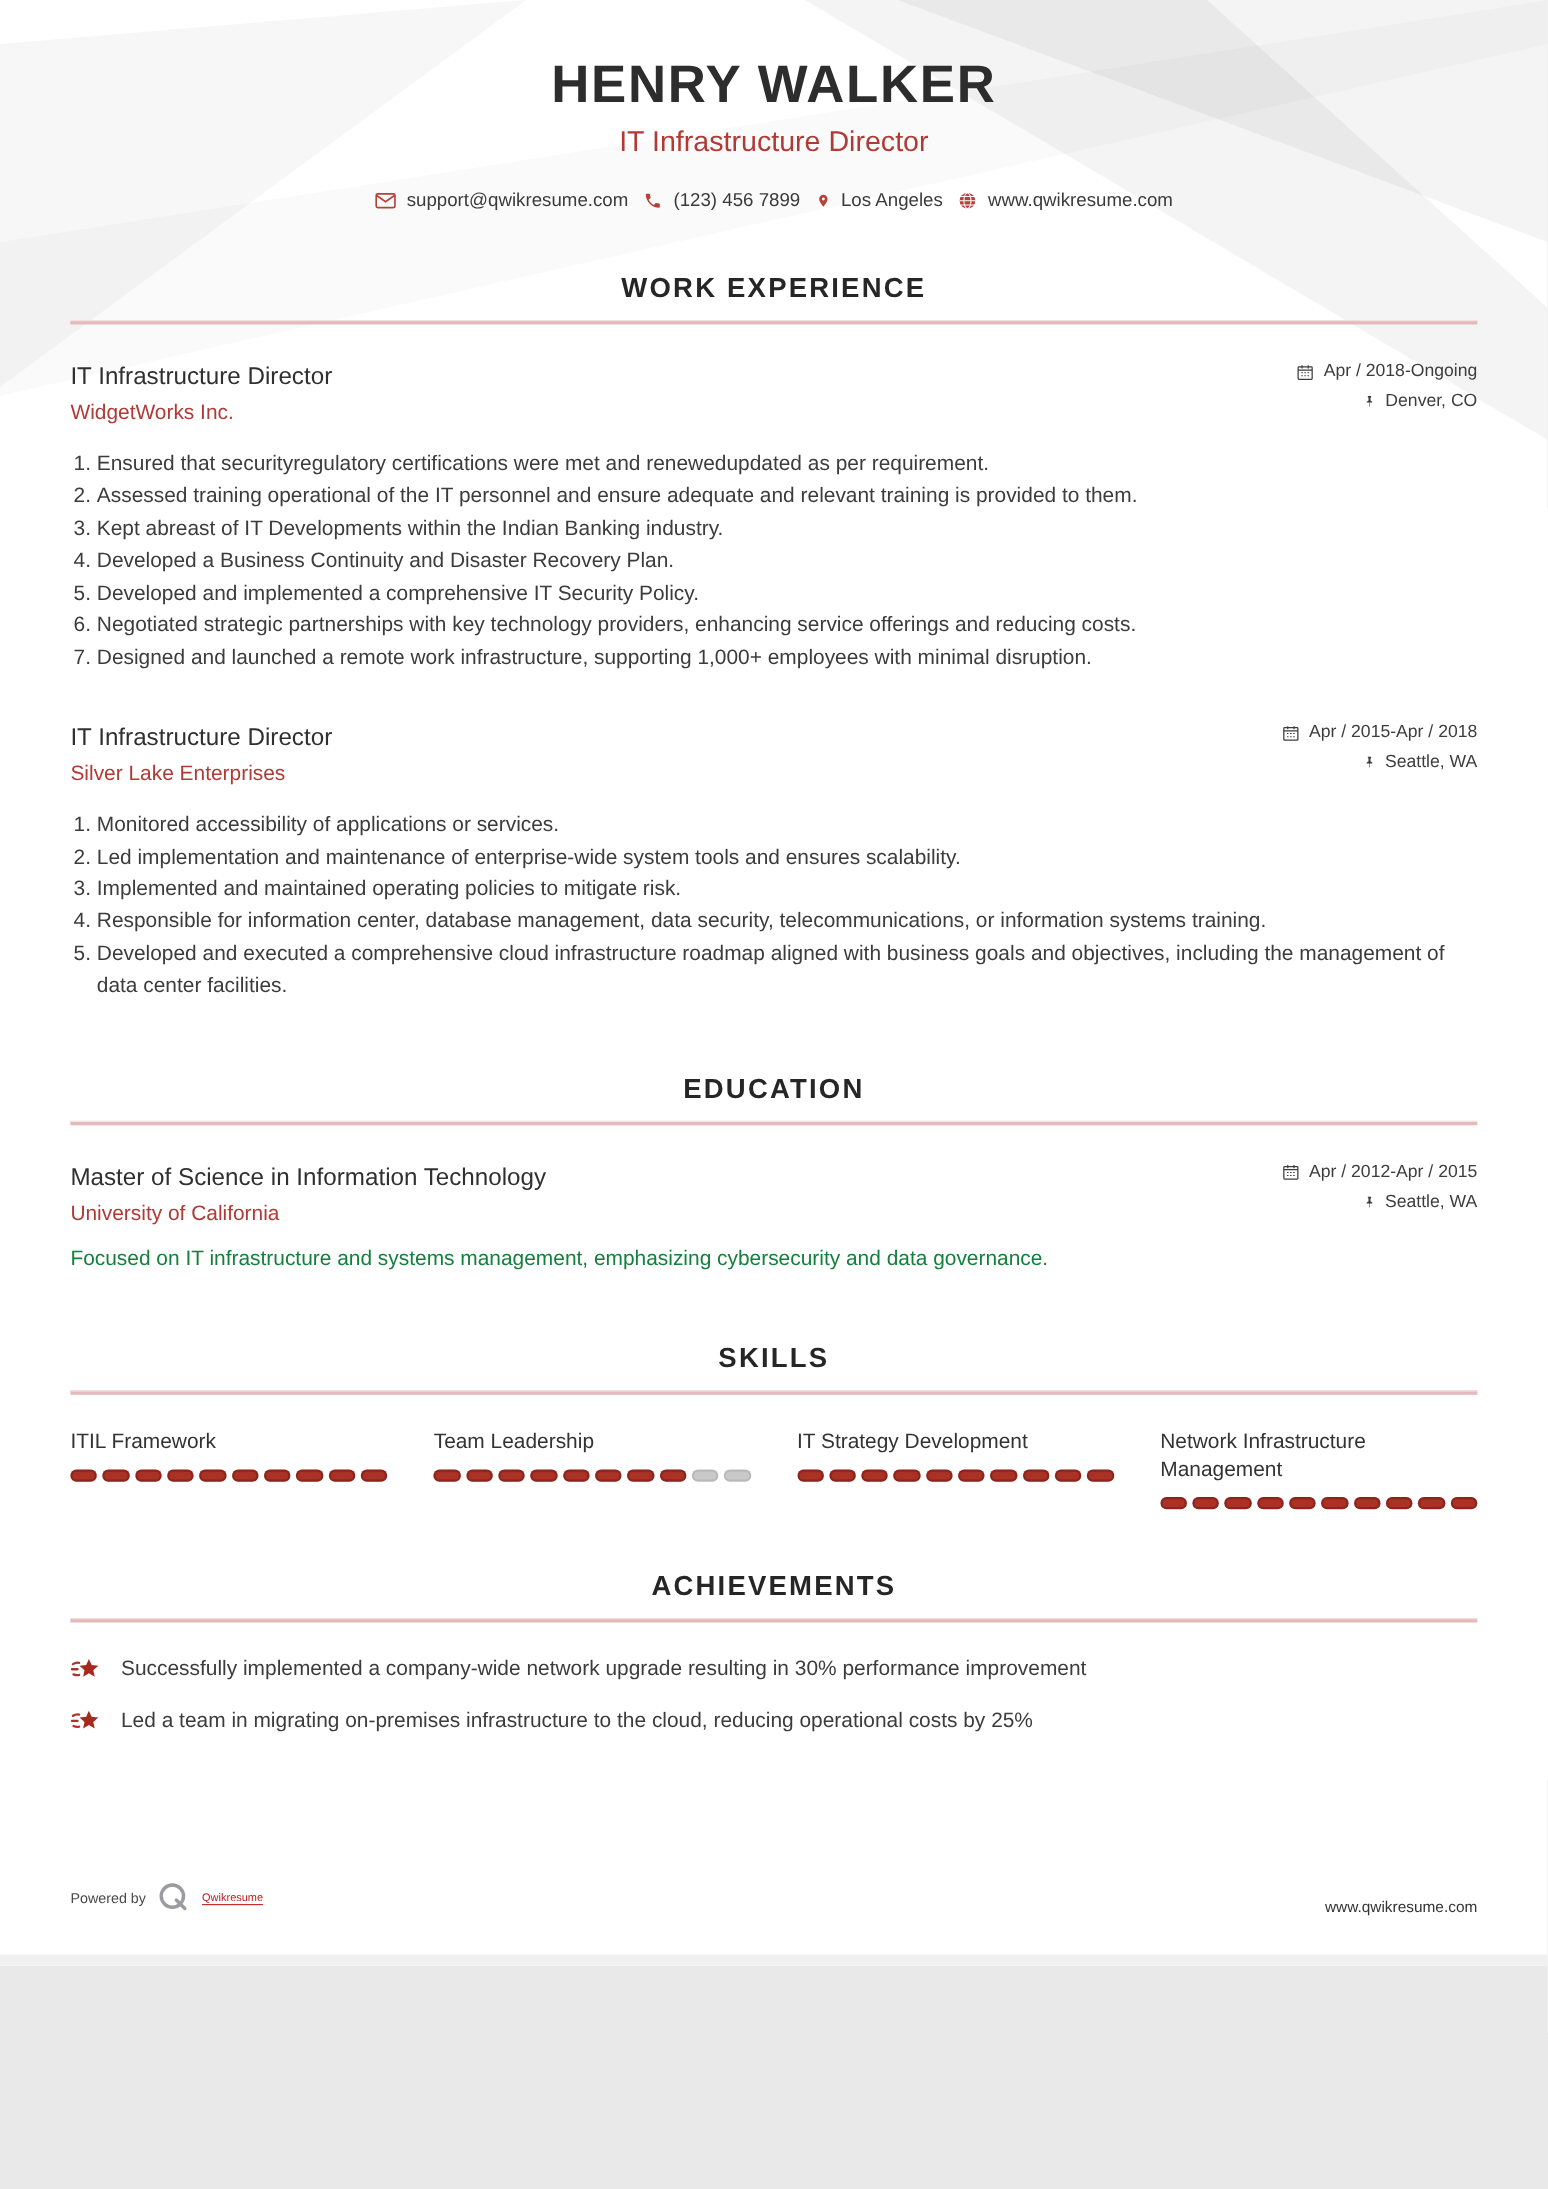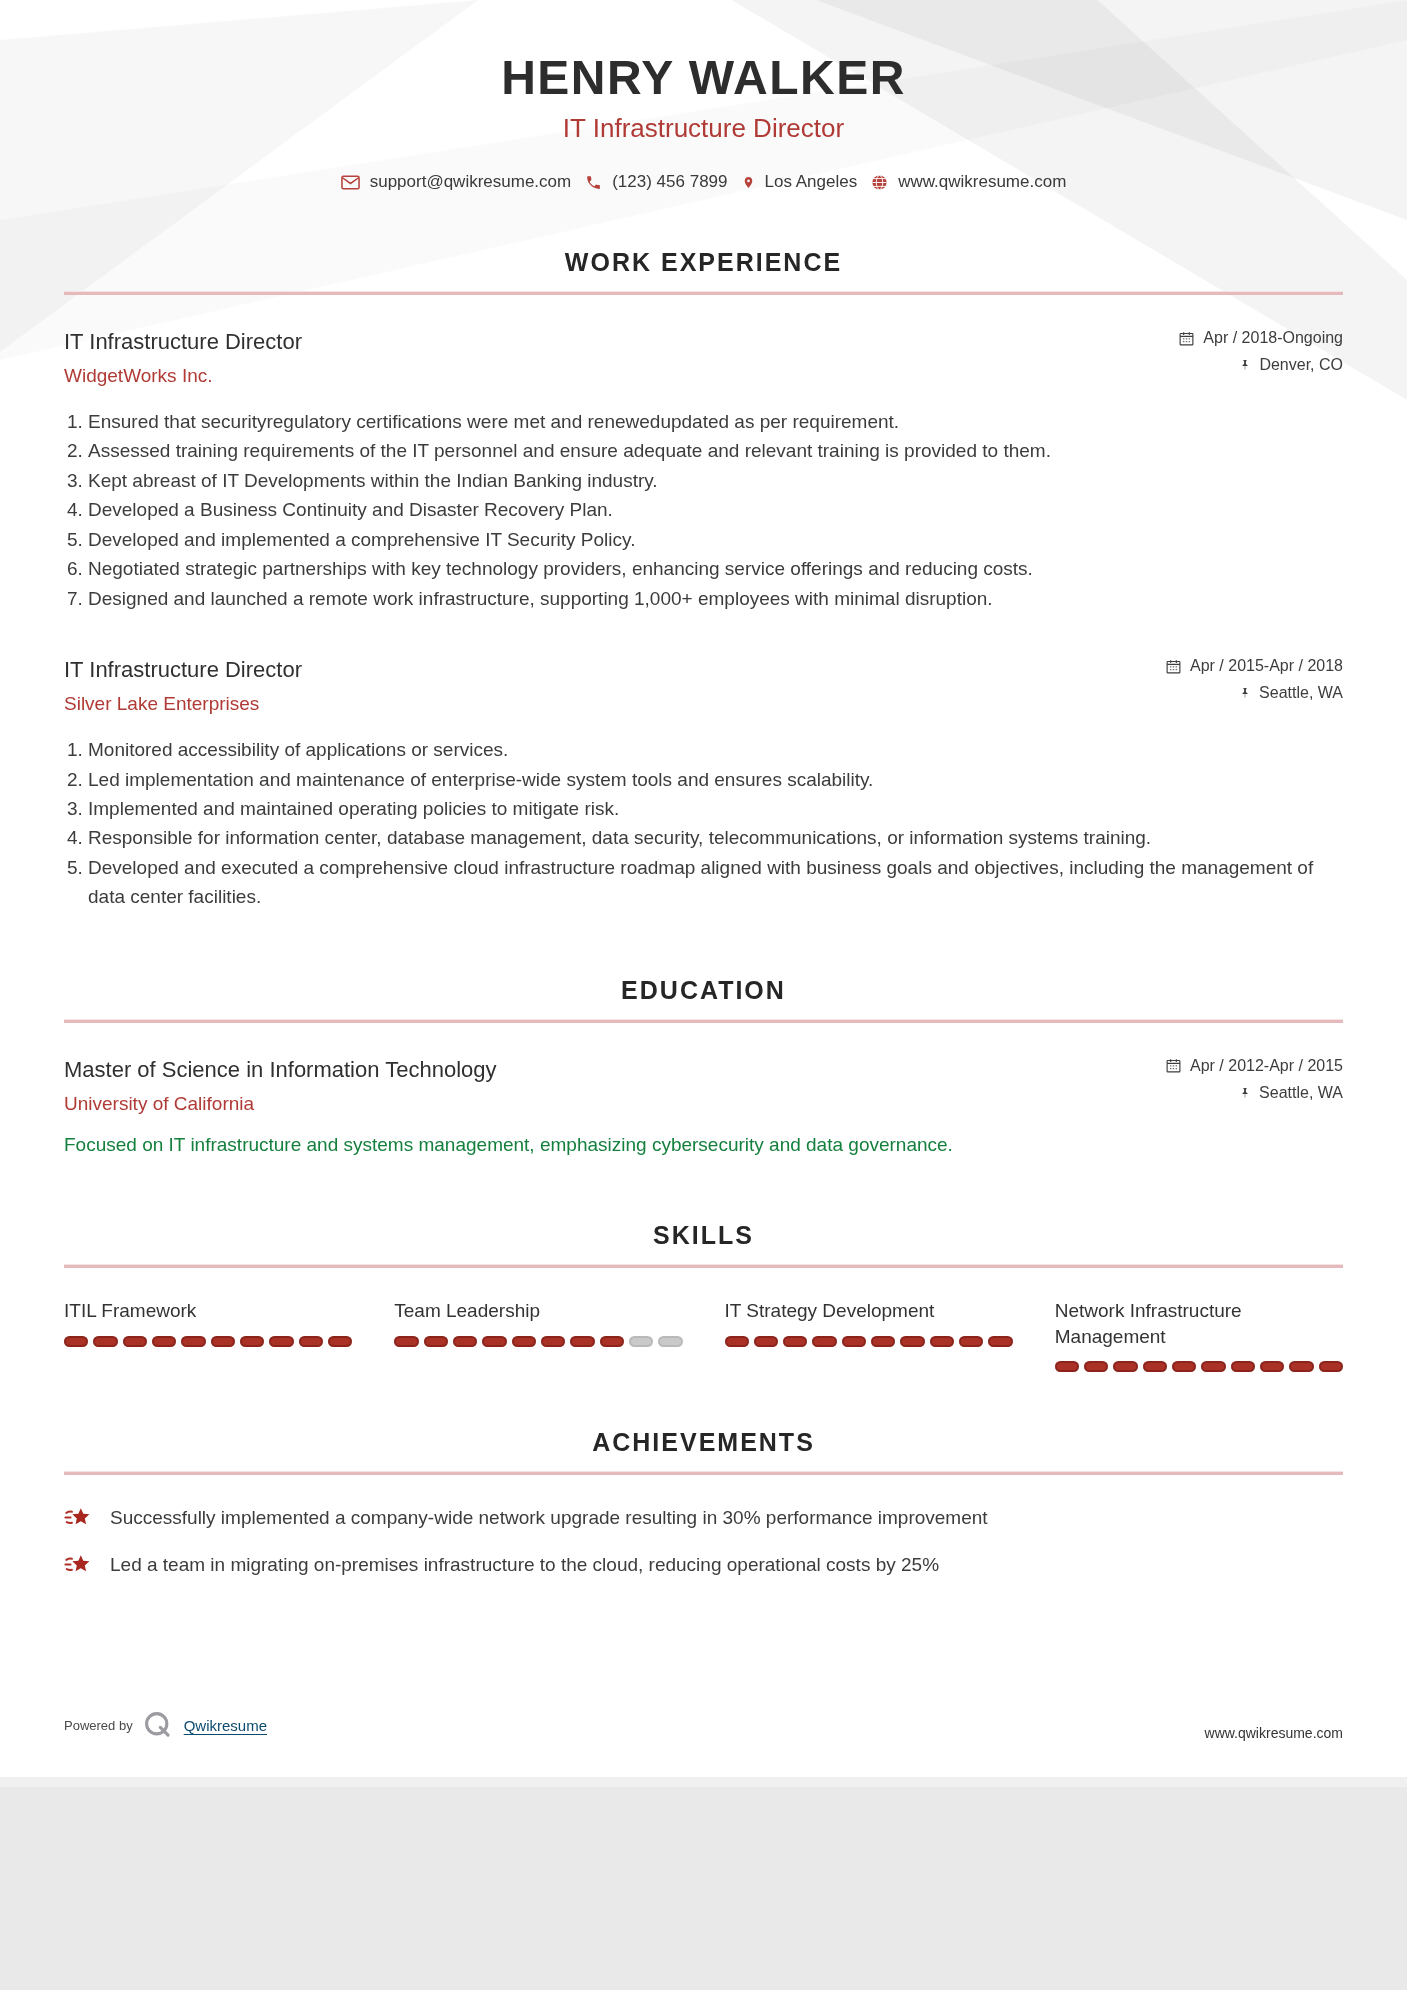--- a/index.html
+++ b/index.html
@@ -56,21 +56,21 @@
   .pill.empty  { background:#c9c9c9; box-shadow:inset 0 0 0 2px rgba(0,0,0,0.08); }
   
   .ach-list { margin-top:30px; }
   .ach-item { display:flex; align-items:center; gap:18px; font-size:19px; color:#3c3c3c; }
   .ach-item + .ach-item { margin-top:22px; }
   
   .footer { position:absolute; left:64px; right:64px; bottom:46px;
             display:flex; justify-content:space-between; align-items:flex-end; }
   .footer-left { display:flex; align-items:center; gap:10px; }
   .powered { font-size:13px; color:#4a4a4a; }
-  .brand { font-size:15px; color:#0c4a6e; text-decoration:underline; text-underline-offset:3px; }
+  .brand { font-size:10px; color:#b91c1c; text-decoration:underline; text-underline-offset:3px; }
   .footer-site { font-size:14px; color:#333; }
   .bottom-strip { position:absolute; bottom:0; left:0; width:100%; height:10px; background:#f0f0f1; }
 </style>
 </head>
 <body>
 
 <div class="page">
   <div class="decor">
     <div class="tri tri1"></div>
       <div class="tri tri2"></div>
@@ -153,21 +153,21 @@
                     <svg width="12" height="16" viewBox="0 0 24 24">
                       <path fill="#3d3d3d" d="M9 2h6v2.2l-1.2 1V10l3.2 2.3V14h-4.5v6.2L12 22.5l-.5-2.3V14H7v-1.7L10.2 10V5.2L9 4.2z"></path>
                     </svg>
                   </span>
                   <span>Denver, CO</span>
                 </div>
               </div>
             </div>
             <ol class="bullets">
               <li>Ensured that securityregulatory certifications were met and renewedupdated as per requirement.</li>
-              <li>Assessed training requirements of the IT personnel and ensure adequate and relevant training is provided to them.</li>
+              <li>Assessed training operational of the IT personnel and ensure adequate and relevant training is provided to them.</li>
               <li>Kept abreast of IT Developments within the Indian Banking industry.</li>
               <li>Developed a Business Continuity and Disaster Recovery Plan.</li>
               <li>Developed and implemented a comprehensive IT Security Policy.</li>
               <li>Negotiated strategic partnerships with key technology providers, enhancing service offerings and reducing costs.</li>
               <li>Designed and launched a remote work infrastructure, supporting 1,000+ employees with minimal disruption.</li>
             </ol>
           </div>
           <div class="entry">
             <div class="entry-head">
               <div>

